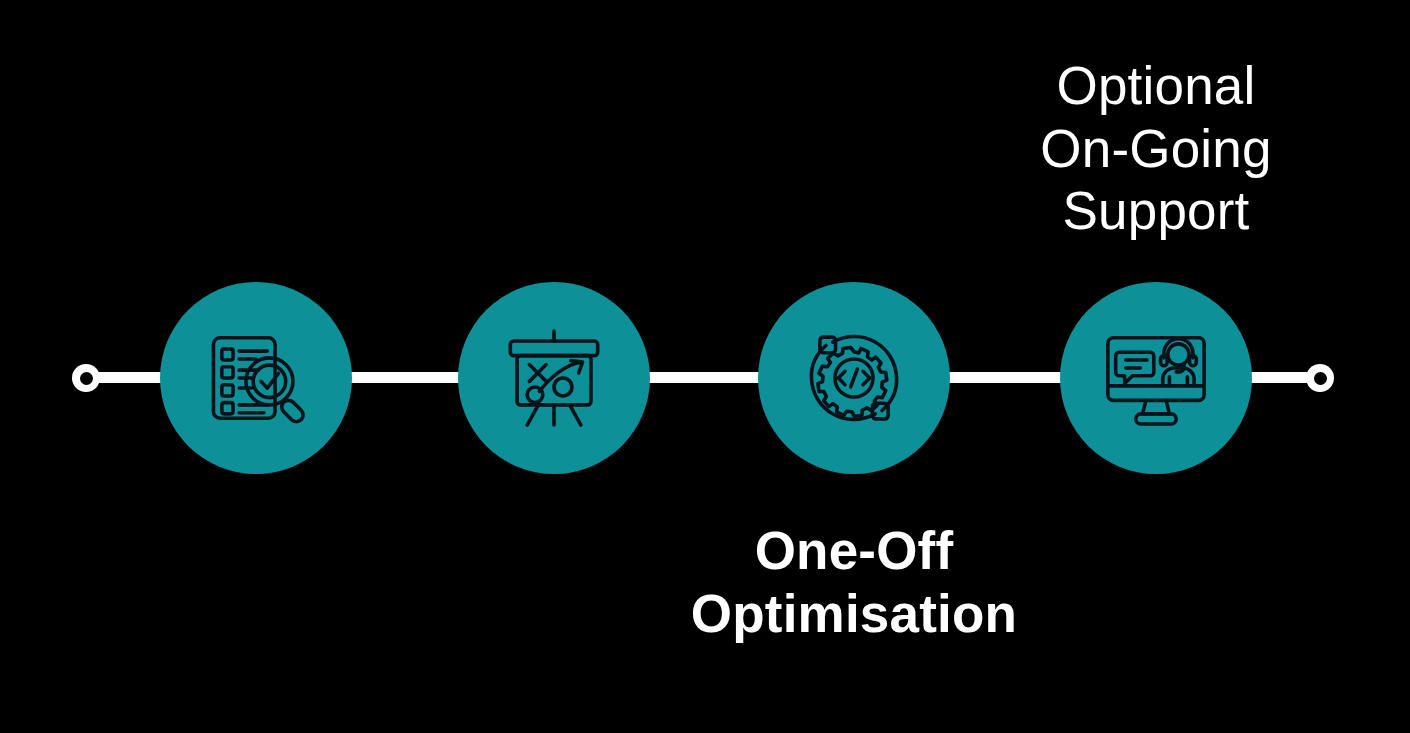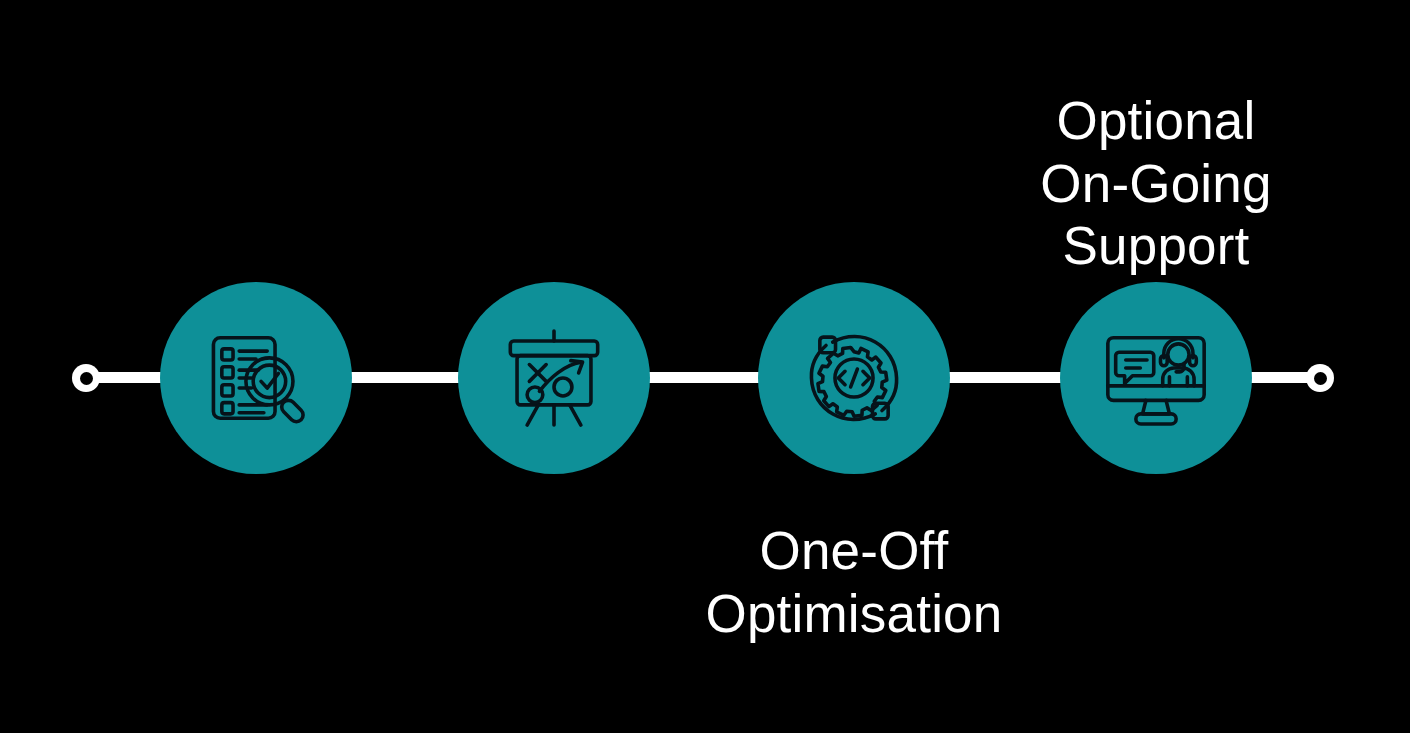--- a/index.html
+++ b/index.html
@@ -83,22 +83,22 @@
     line-height: 1.18;
     font-weight: 400;
     letter-spacing: 0.2px;
     text-align: center;
     width: 400px;
     white-space: pre-line;
   }
 
   .l1 { left: 56px;  top: 556px; }
   .l2 { left: 354px; top: 92px; }
-  .l3 { left: 654px; top: 520px; }
-  .l4 { left: 956px; top: 55px; margin-top: 35px; }
+  .l3 { left: 654px; top: 520px; font-weight: bold; }
+  .l4 { left: 956px; top: 55px; }
 </style>
 </head>
 <body>
 
 <div id="stage">
 
   <div class="rail">
     <div class="rail-seg" style="left:96px;  width:74px;"></div>
     <div class="rail-seg" style="left:346px; width:118px;"></div>
     <div class="rail-seg" style="left:646px; width:118px;"></div>

